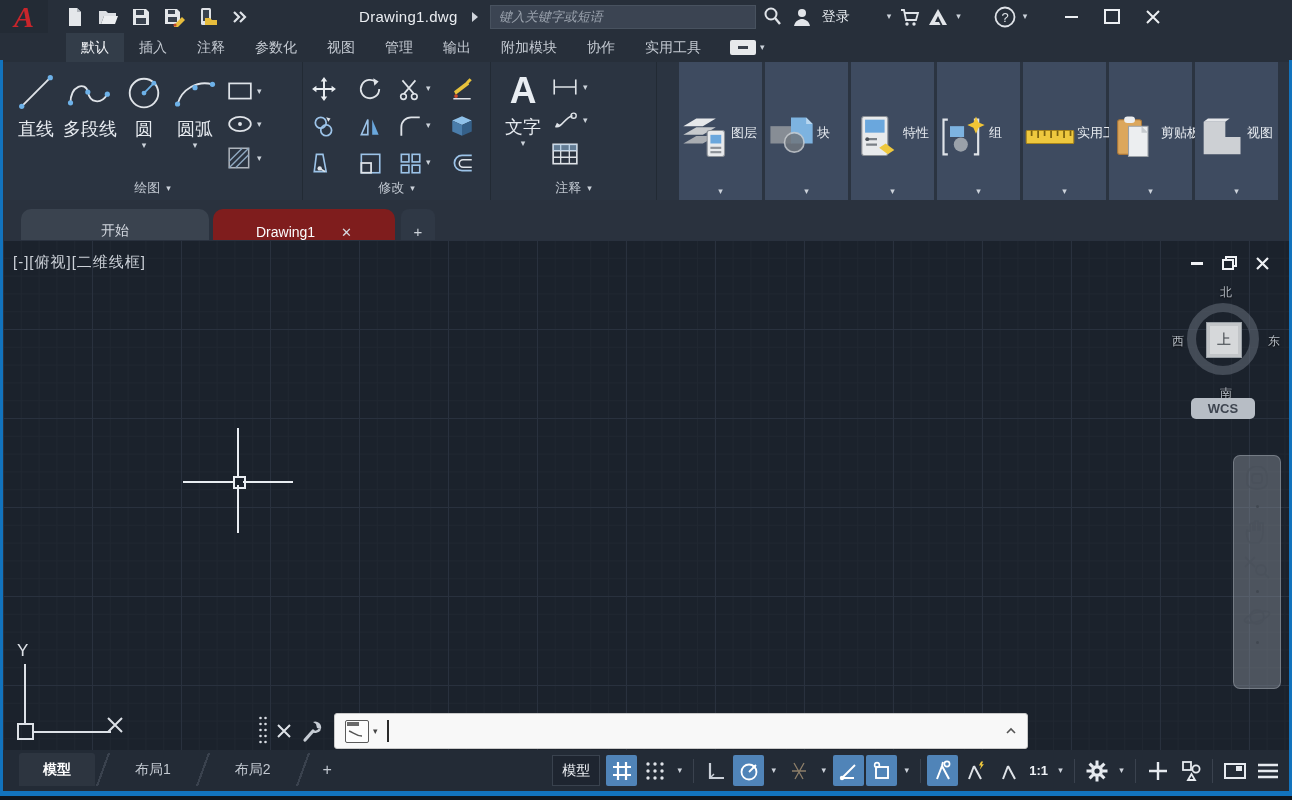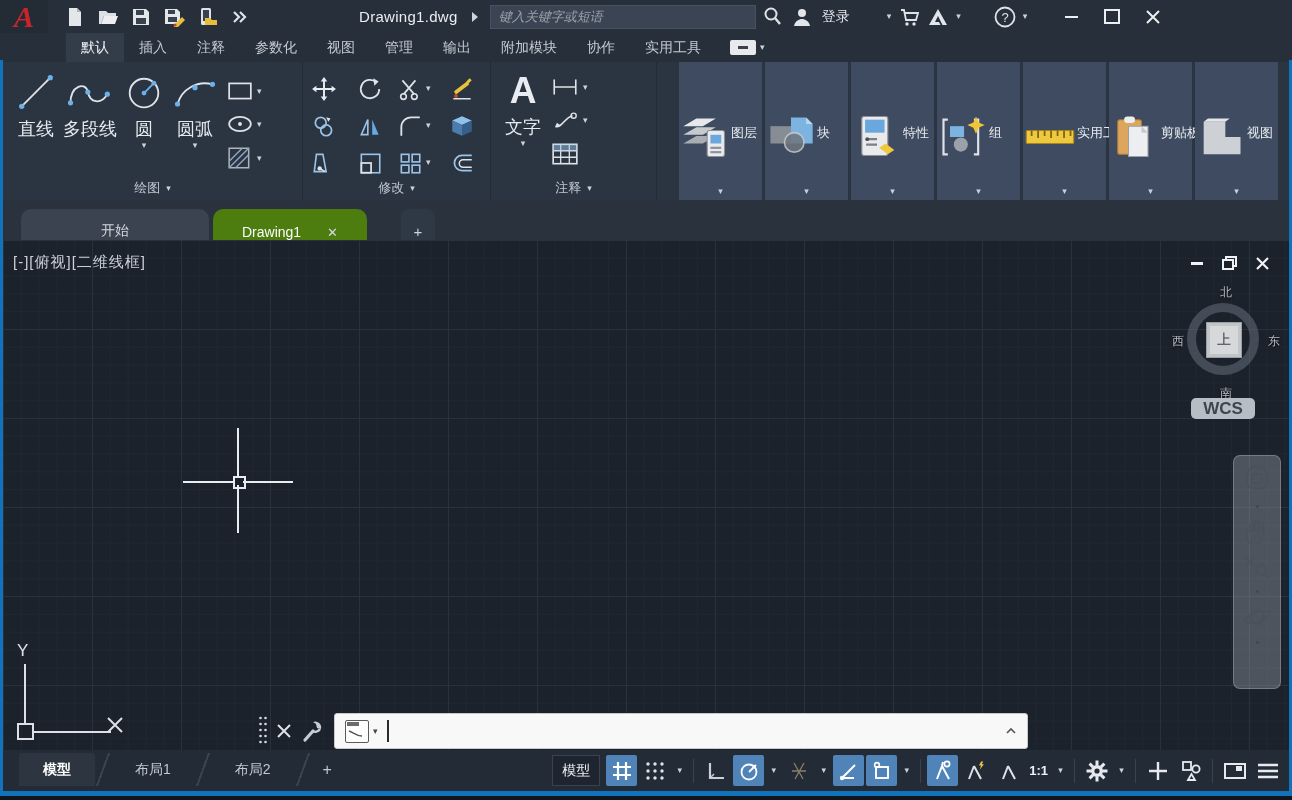--- a/index.html
+++ b/index.html
@@ -44,21 +44,21 @@
   .bpanel{width:83px;height:138px;background:#3e4b60;margin-left:3px;display:flex;flex-direction:row;align-items:center;position:relative;flex:none}
   .bpanel .blab{font-size:13px;color:#e8ecf1;margin-top:4px;white-space:nowrap}
   .bpanel .bcar{position:absolute;bottom:4px;left:50%;transform:translateX(-50%)}
   .bico{margin-top:12px;height:52px;display:flex;align-items:center;justify-content:center}
 
   
   .ftrow{position:absolute;top:200px;left:3px;width:1286px;height:40px;background:#2a323e;z-index:27}
   .ftab{position:absolute;bottom:0;height:31px;display:flex;align-items:flex-end;justify-content:center;
         border-radius:10px 10px 0 0;font-size:14px}
   .ftab-start{left:18px;width:188px;background:#3a434f;color:#d3d8df}
-  .ftab-dwg{left:210px;width:154px;background:#4d7c0f;color:#fbfcfd}
+  .ftab-dwg{left:210px;width:182px;background:#7f1d1d;color:#fbfcfd}
   .ftab-dwg .fx{margin-left:26px;color:#d7dbe1;font-size:13px}
   .ftab-add{left:398px;width:34px;background:#2f3845;color:#cdd3da;font-size:15px;border-radius:8px 8px 0 0}
 
   
   .canvas{position:absolute;top:240px;left:3px;width:1286px;height:510px;background-color:#1b222c;z-index:1;
     background-image:
       linear-gradient(#29313e 1px,transparent 1px),linear-gradient(90deg,#29313e 1px,transparent 1px),
       linear-gradient(#202731 1px,transparent 1px),linear-gradient(90deg,#202731 1px,transparent 1px);
     background-size:89px 89px,89px 89px,17.8px 17.8px,17.8px 17.8px}
   .vplabel{position:absolute;top:13px;left:10px;font-size:15px;color:#ccd1d8;letter-spacing:1px}
@@ -66,21 +66,21 @@
   .xh{position:absolute;background:#e9edf2}
   .xhbox{position:absolute;left:230px;top:236px;width:9px;height:9px;border:2px solid #e9edf2;background:transparent}
 
   
   .vcube{position:absolute;left:1169px;top:40px;width:108px;height:126px}
   .vring{position:absolute;left:15px;top:23px;width:72px;height:72px;border-radius:50%;border:9px solid rgba(108,116,127,.5);box-sizing:border-box}
   .vface{position:absolute;left:34px;top:42px;width:34px;height:34px;background:#d6d8da;border:1px solid #96global9ca2;
          display:flex;align-items:center;justify-content:center;color:#3a3f45;font-size:14px;border:1px solid #999fa5;box-shadow:inset 0 0 0 3px #c2c5c8}
   .vlab{position:absolute;font-size:12px;color:#b6bcc4;text-shadow:0 1px 2px #000}
   .wcs{position:absolute;left:1188px;top:158px;width:64px;height:21px;background:#b7bdc5;border-radius:5px;
-       display:flex;align-items:center;justify-content:center;font-size:17px;font-weight:bold;color:#3e4550}
+       display:flex;align-items:center;justify-content:center;font-size:13px;font-weight:bold;color:#3e4550}
 
   
   .navbar{position:absolute;left:1230px;top:215px;width:48px;height:234px;background:rgba(148,155,164,.42);
           border:1px solid rgba(190,195,202,.35);border-radius:7px;display:flex;flex-direction:column;align-items:center;padding-top:10px;box-sizing:border-box}
   .nitem{margin-bottom:6px;opacity:.75}
   .ndot{width:3px;height:3px;border-radius:50%;background:#3f454e;margin:3px 0 9px 0;opacity:.8}
 
   
   .ucs{position:absolute;left:8px;top:398px}
 

